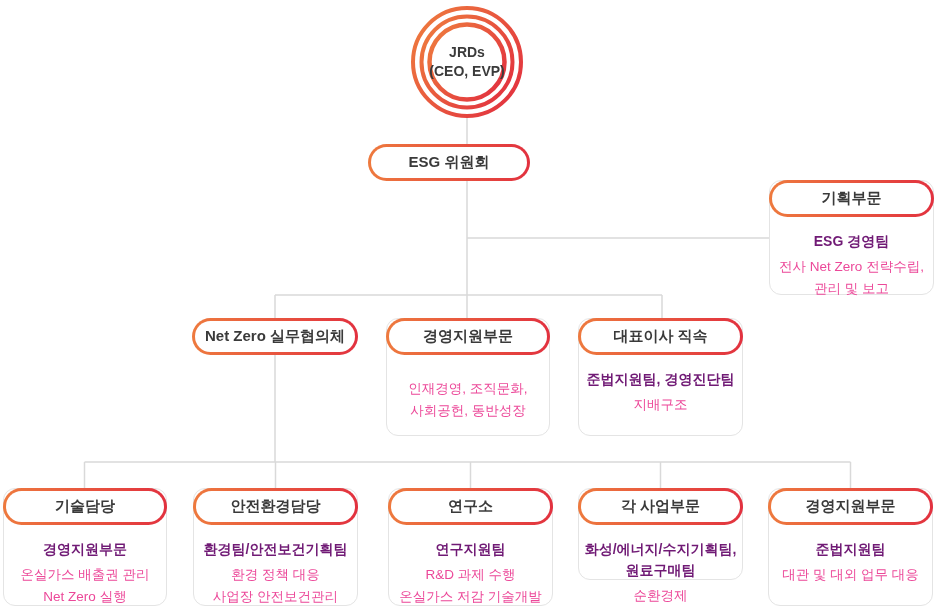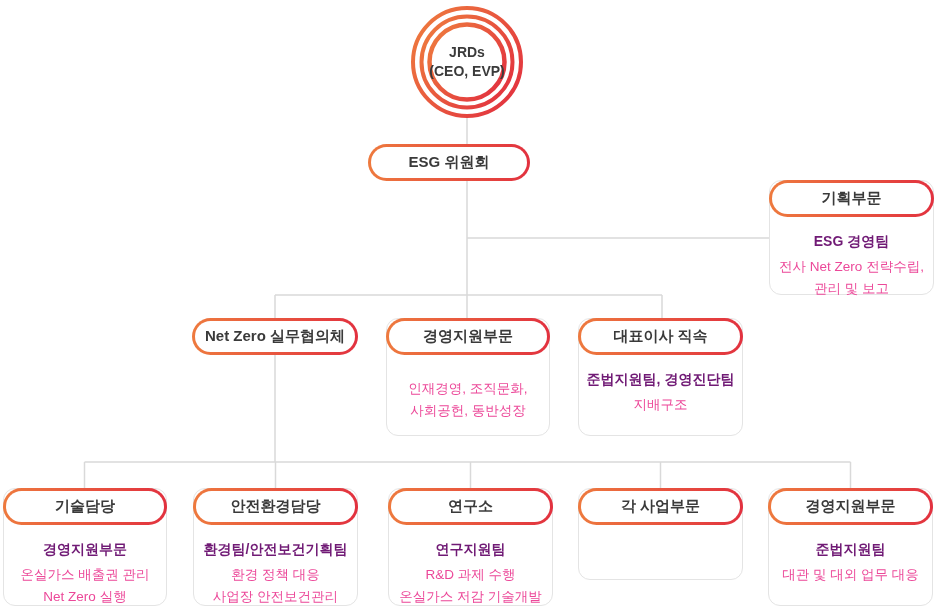--- a/index.html
+++ b/index.html
@@ -156,20 +156,27 @@
         <div>R&amp;D 과제 수행</div>
         <div>온실가스 저감 기술개발</div>
       </div>
     </div>
   </div>
 
   <div class="card" style="left:578px; top:488px; width:165px; height:92px;">
     <div class="pill">
       <span>각 사업부문</span>
     </div>
+    <div class="card-body">
+      <div class="team">화성/에너지/수지기획팀,</div>
+      <div class="team">원료구매팀</div>
+      <div class="desc">
+        <div>순환경제</div>
+      </div>
+    </div>
   </div>
 
   <div class="card" style="left:768px; top:488px; width:165px; height:118px;">
     <div class="pill">
       <span>경영지원부문</span>
     </div>
     <div class="card-body">
       <div class="team">준법지원팀</div>
       <div class="desc">
         <div>대관 및 대외 업무 대응</div>

